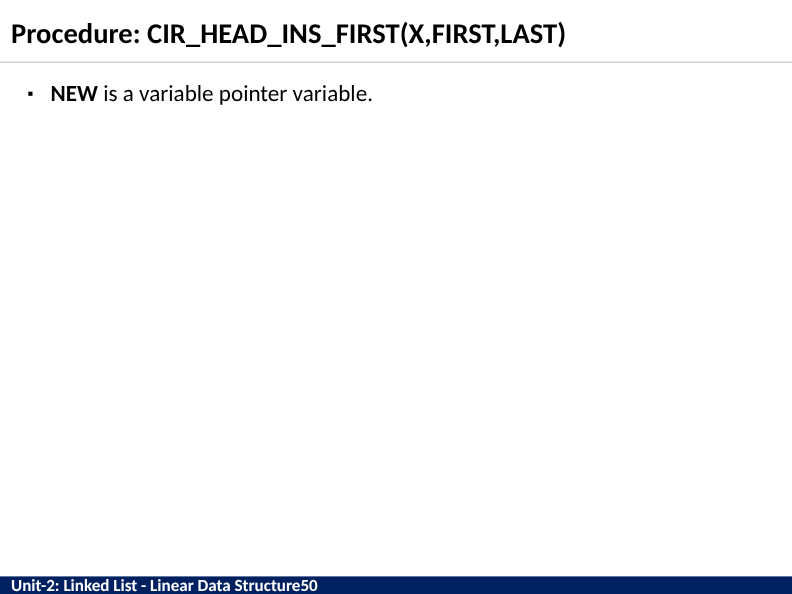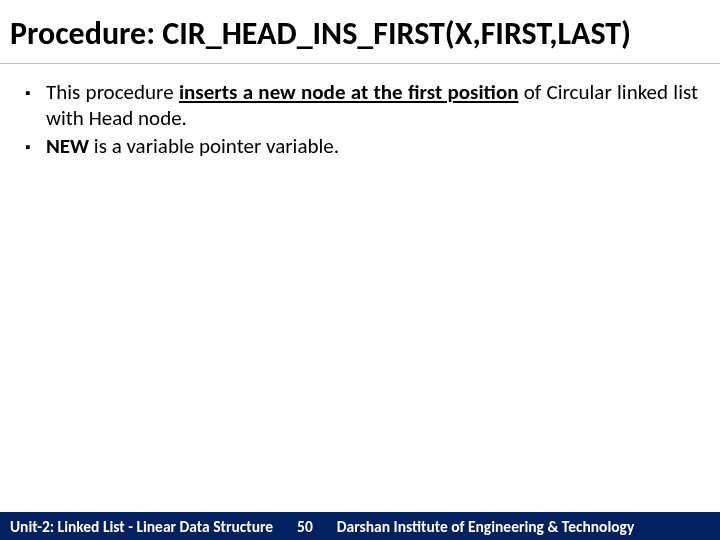--- a/index.html
+++ b/index.html
@@ -6,21 +6,21 @@
   body {
     width: 720px;
     height: 540px;
     background: #fff;
     font-family: Calibri, "Segoe UI", Arial, sans-serif;
     color: #000;
     position: relative;
     overflow: hidden;
   }
   .title {
-    font-size: 32px;
+    font-size: 26px;
     font-weight: 700;
     padding: 14px 10px 10px 10px;
     border-bottom: 1px solid #bfbfbf;
   }
   .content {
     padding: 16px 22px 0 22px;
   }
   ul.bullets {
     list-style: none;
   }
@@ -39,55 +39,51 @@
     top: 0;
     font-size: 15px;
     line-height: 26px;
     color: #000;
   }
   .footer {
     position: absolute;
     left: 0;
     bottom: 0;
     width: 720px;
-    height: 28px;
+    height: 16px;
     background: #002060;
     color: #fff;
     display: flex;
     align-items: center;
     font-size: 15.5px;
     font-weight: 700;
     padding: 0 8px;
   }
   .footer .unit { flex: 0 0 auto; padding-left: 2px; }
-  .footer .page { flex: 0 0 auto; margin-left: 24px; }
+  .footer .page { flex: 0 0 auto; }
   .footer .inst { flex: 0 0 auto; margin-left: 24px; }
   .b { font-weight: 700; }
   .u { text-decoration: underline; }
 </style>
 </head>
 <body>
 
 <div class="title">Procedure: CIR_HEAD_INS_FIRST(X,FIRST,LAST)</div>
 
 <div class="content">
   <ul class="bullets">
 
-    <li>
-      <span>This procedure </span><span class="b u">inserts a new node at the first position</span><span> of Circular linked list with Head node.</span>
-    </li>
 
 
 
 
 
     <li>
       <span class="b">NEW</span><span> is a variable pointer variable.</span>
     </li>
 
   </ul>
 </div>
 
 <div class="footer">
   <span class="unit">Unit-2: Linked List - Linear Data Structure</span>
   <span class="page">50</span>
-  <span class="inst">Darshan Institute of Engineering &amp; Technology</span>
 </div>
 
 </body></html>

